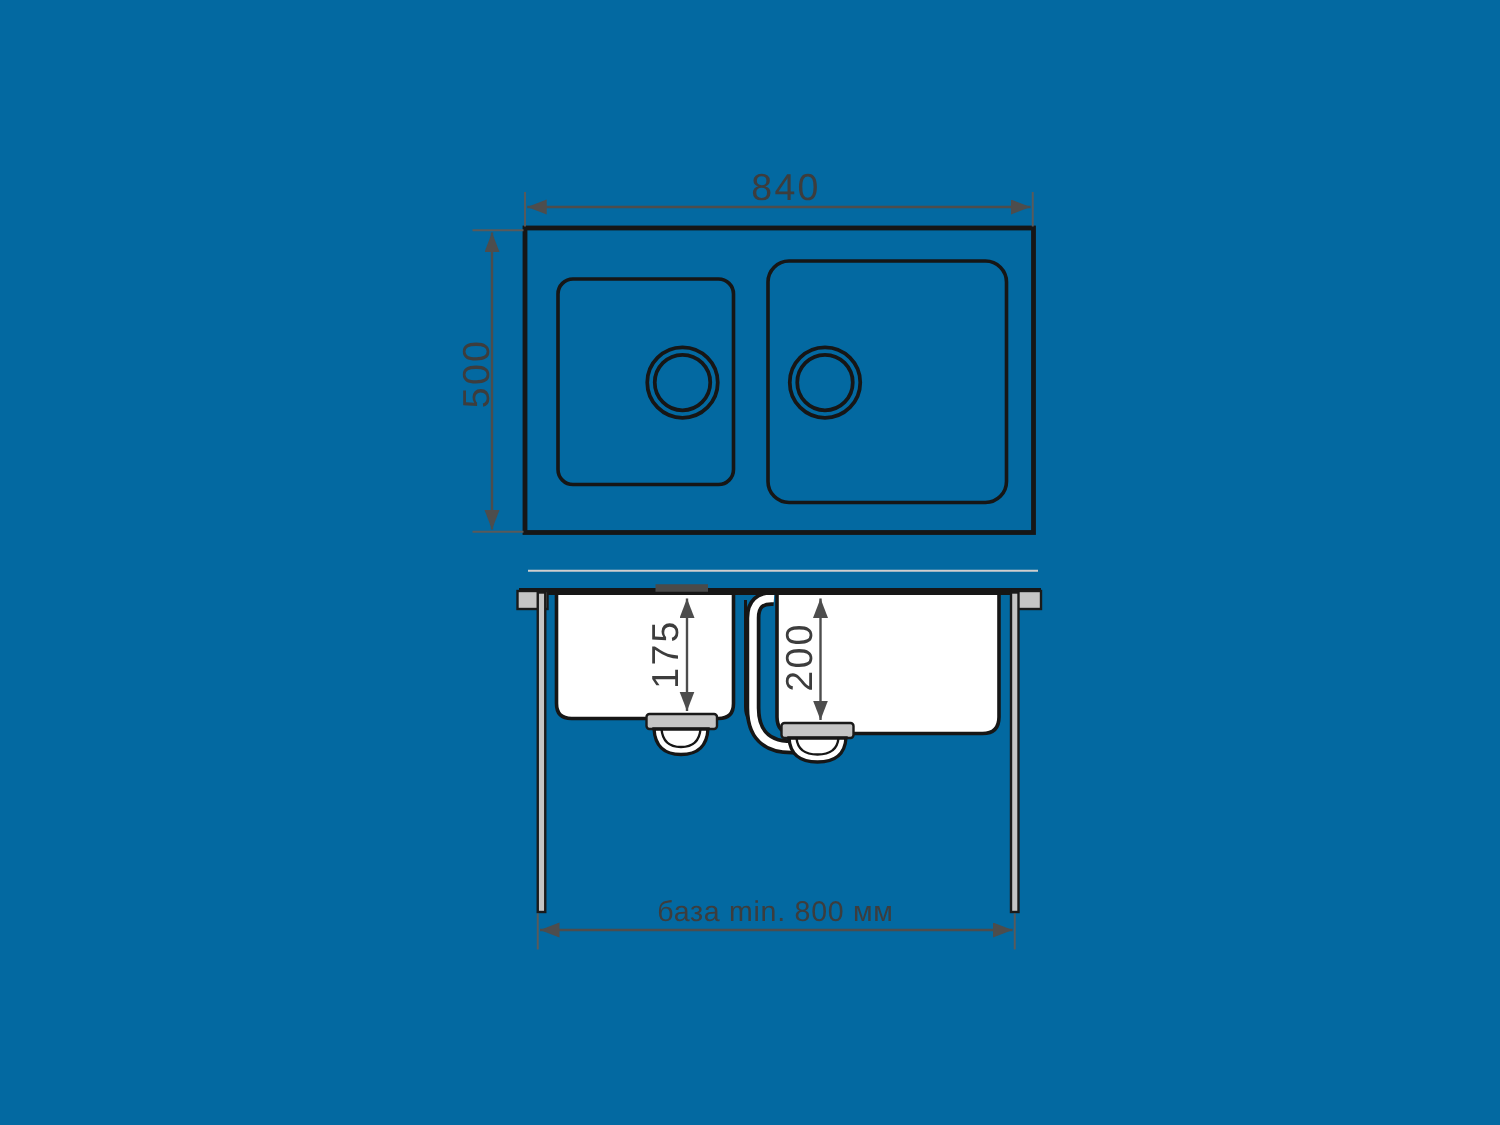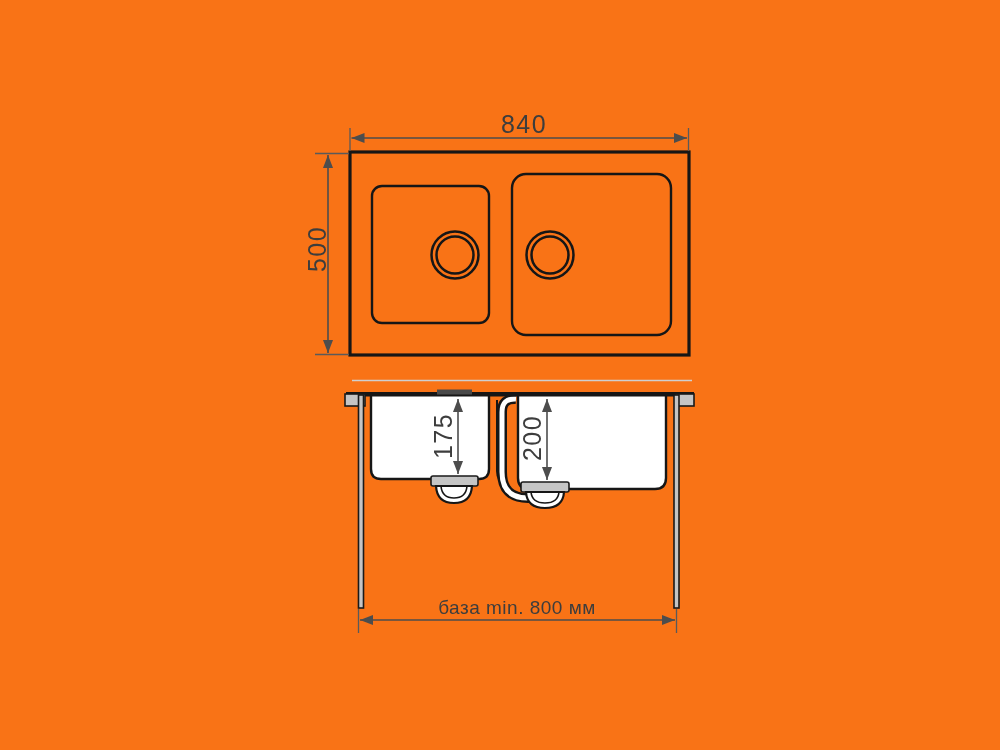--- a/index.html
+++ b/index.html
@@ -1,16 +1,16 @@
 <!DOCTYPE html>
 <html><head>
 <meta charset="utf-8">
 <style>
   html,body{margin:0;padding:0;background:#ffffff;}
-  .canvas{position:relative;width:1000px;height:750px;background:#f97316;overflow:hidden;}
+  .canvas{position:relative;width:1000px;height:750px;background:#0369a1;overflow:hidden;}
   svg{display:block;}
   text{
     font-family:"Liberation Sans","DejaVu Sans",sans-serif;
     font-weight:300;
     fill:#3d3d3d;
   }
   .dim-text{font-size:25px;letter-spacing:1.5px;}
   .base-text{font-size:19px;letter-spacing:0.5px;}
   .ln{stroke:#161616;fill:none;}
   .bowl{stroke:#161616;stroke-width:2.4;fill:#ffffff;}

